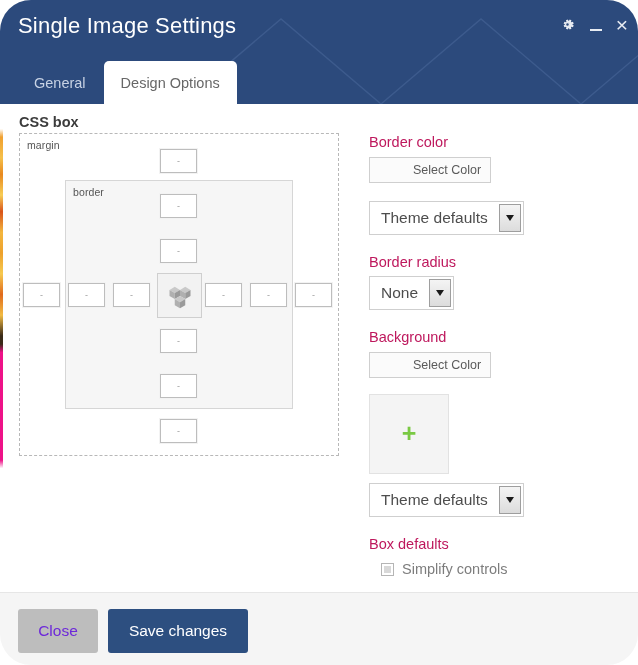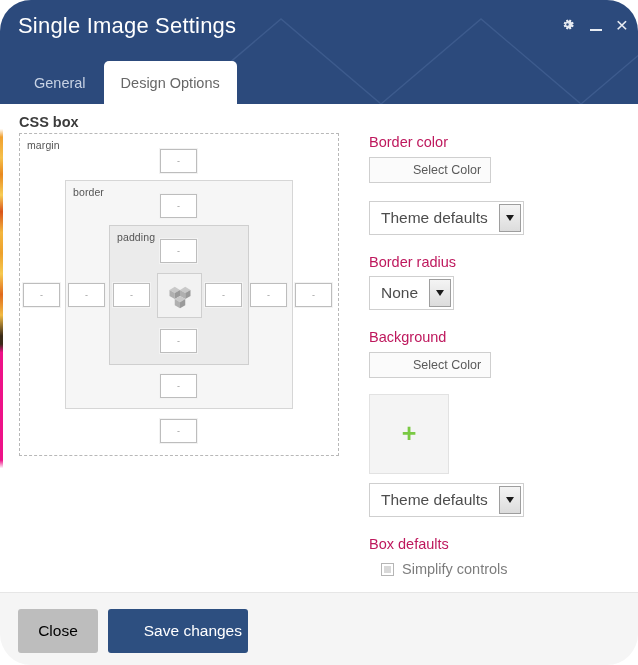--- a/index.html
+++ b/index.html
@@ -329,28 +329,27 @@
     border: none;
     border-radius: 3px;
     font-size: 15.5px;
     cursor: pointer;
     font-family: "Liberation Sans", sans-serif;
   }
   .btn-close {
     left: 18px;
     width: 80px;
     background: #bdbdbd;
-    color: #000000;
+    color: #6d28d9;
   }
   .btn-save {
     left: 108px;
     width: 140px;
     background: #2d4f80;
     color: #ffffff;
-    text-align: right;
   }
 </style>
 </head>
 <body>
 
 <div id="app">
 
   <div class="edge-strip"></div>
 
   <div class="titlebar">
@@ -395,23 +394,20 @@
     <div class="cssbox-wrap">
 
       <div class="region r-margin">
         <span class="region-label">margin</span>
       </div>
 
       <div class="region r-border">
         <span class="region-label">border</span>
       </div>
 
-      <div class="region r-padding">
-        <span class="region-label">padding</span>
-      </div>
 
       <div class="region r-content">
         <svg class="cube-ico" viewBox="0 0 32 32">
           <g>
 
             <polygon points="4,9 10,5.5 16,9 10,12.5" fill="#c9c9c9"></polygon>
             <polygon points="4,9 10,12.5 10,19.5 4,16" fill="#b0b0b0"></polygon>
             <polygon points="10,12.5 16,9 16,16 10,19.5" fill="#9a9a9a"></polygon>
 
             <polygon points="16,9 22,5.5 28,9 22,12.5" fill="#c9c9c9"></polygon>

